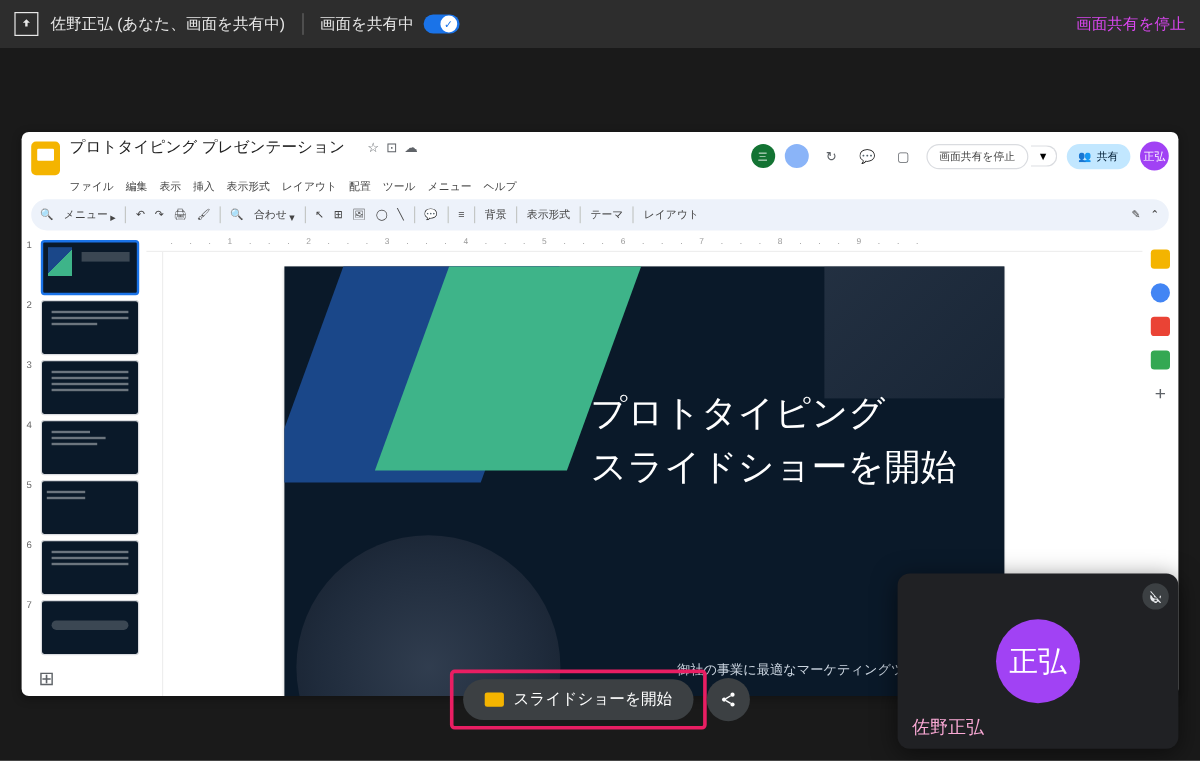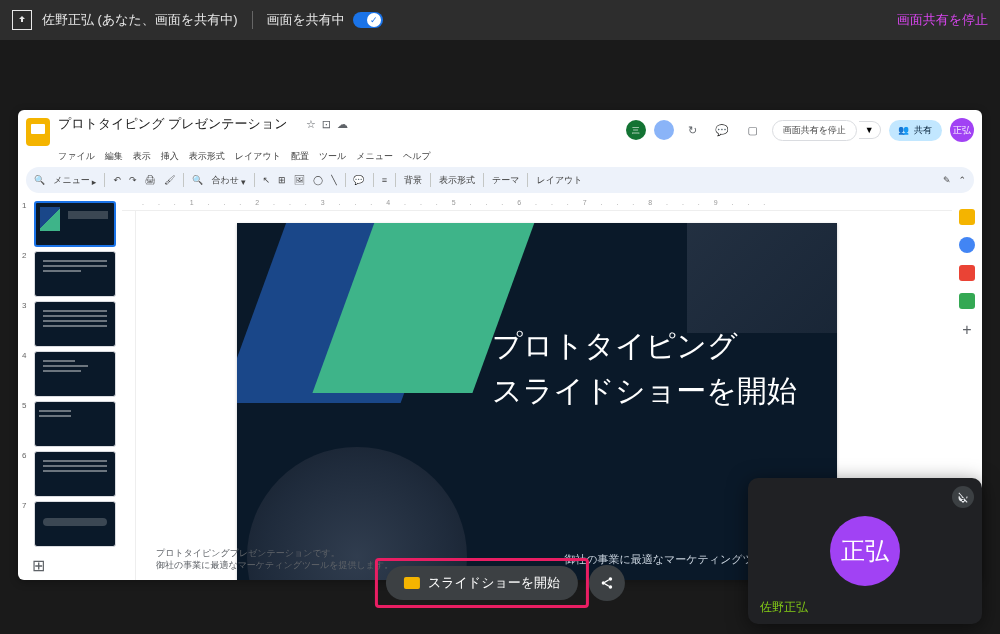--- a/index.html
+++ b/index.html
@@ -78,21 +78,21 @@
 .start-slideshow { background: #3c4043; color: #fff; border-radius: 20px; padding: 8px 18px; font-size: 13px; display: flex; align-items: center; gap: 8px; }
 .start-slideshow-icon { width: 16px; height: 12px; background: #f4b400; border-radius: 2px; }
 .circle-btn { width: 36px; height: 36px; background: #3c4043; border-radius: 50%; display: flex; align-items: center; justify-content: center; color: #fff; }
 
 .speaker-notes { position: absolute; bottom: 8px; left: 138px; font-size: 9px; color: #5f6368; line-height: 1.4; }
 .grid-icon { position: absolute; bottom: 10px; left: 14px; width: 14px; height: 14px; color: #5f6368; }
 
 
 .video-popup { position: absolute; bottom: 10px; right: 18px; width: 234px; height: 146px; background: #202124; border-radius: 10px; box-shadow: 0 4px 20px rgba(0,0,0,0.5); display: flex; flex-direction: column; align-items: center; justify-content: center; }
 .video-avatar { width: 70px; height: 70px; border-radius: 50%; background: #a142f4; color: #fff; display: flex; align-items: center; justify-content: center; font-size: 24px; }
-.video-name { position: absolute; bottom: 8px; left: 12px; color: #84cc16; font-size: 12px; }
+.video-name { position: absolute; bottom: 8px; left: 12px; color: #f9a8d4; font-size: 15px; }
 .video-mute { position: absolute; top: 8px; right: 8px; width: 22px; height: 22px; background: #3c4043; border-radius: 50%; display: flex; align-items: center; justify-content: center; }
 </style>
 </head>
 <body>
 
 <div class="share-bar">
   <div class="share-icon">
     <svg viewBox="0 0 24 24" fill="#e8e8e8">
         <path d="M12 4l-6 6h4v6h4v-6h4z"></path>
       </svg>
@@ -270,24 +270,20 @@
 
     <div class="right-panel">
       <div class="right-panel-item rp1"></div>
       <div class="right-panel-item rp2"></div>
       <div class="right-panel-item rp3"></div>
       <div class="right-panel-item rp4"></div>
       <div class="rp-plus">+</div>
     </div>
   </div>
 
-  <div class="speaker-notes">
-    <div>プロトタイピングプレゼンテーションです。</div>
-    <div>御社の事業に最適なマーケティングツールを提供します。</div>
-  </div>
   <div class="grid-icon">⊞</div>
 </div>
 
 <div class="bottom-action">
   <div class="highlight-box">
     <div class="start-slideshow">
       <div class="start-slideshow-icon"></div>
       <span>スライドショーを開始</span>
     </div>
   </div>

